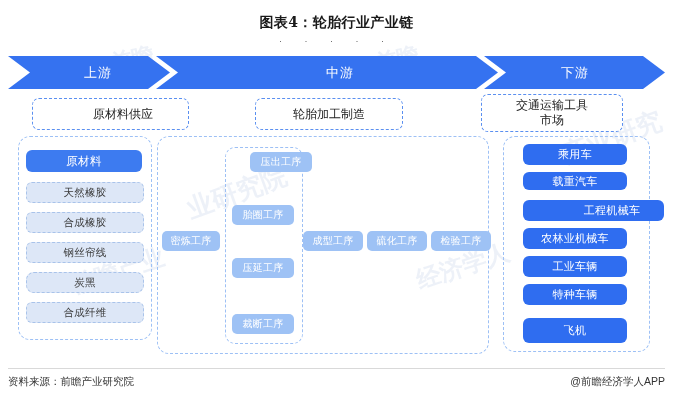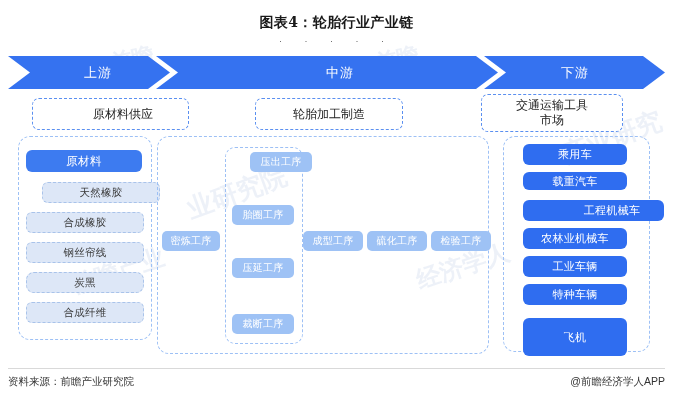--- a/index.html
+++ b/index.html
@@ -72,21 +72,21 @@
 
 <div class="hdrbox" style="left:32px;top:98px;width:130px;height:30px;padding-left:25px;">原材料供应</div>
 <div class="hdrbox" style="left:255px;top:98px;width:146px;height:30px;">轮胎加工制造</div>
 <div class="hdrbox" style="left:481px;top:94px;width:140px;height:36px;flex-direction:column;">
   <span>交通运输工具</span>
   <span>市场</span>
 </div>
 
 <div class="group" style="left:18px;top:136px;width:132px;height:202px;"></div>
 <div class="node solid" style="left:26px;top:150px;width:116px;height:22px;font-size:11.5px;">原材料</div>
-<div class="node ghost" style="left:26px;top:182px;width:116px;height:19px;margin-left:16px;">天然橡胶</div>
+<div class="node ghost" style="left:26px;top:182px;width:116px;height:19px;">天然橡胶</div>
 <div class="node ghost" style="left:26px;top:212px;width:116px;height:19px;">合成橡胶</div>
 <div class="node ghost" style="left:26px;top:242px;width:116px;height:19px;">钢丝帘线</div>
 <div class="node ghost" style="left:26px;top:272px;width:116px;height:19px;border-radius:8px;">炭黑</div>
 <div class="node ghost" style="left:26px;top:302px;width:116px;height:19px;">合成纤维</div>
 
 <div class="group" style="left:157px;top:136px;width:330px;height:216px;"></div>
 <div class="group-inner" style="left:225px;top:147px;width:76px;height:195px;"></div>
 
 <div class="node mid" style="left:162px;top:231px;width:58px;height:20px;">密炼工序</div>
 
@@ -99,17 +99,17 @@
 <div class="node mid" style="left:367px;top:231px;width:60px;height:20px;">硫化工序</div>
 <div class="node mid" style="left:431px;top:231px;width:60px;height:20px;">检验工序</div>
 
 <div class="group" style="left:503px;top:136px;width:145px;height:214px;"></div>
 <div class="node solid-dark" style="left:523px;top:144px;width:104px;height:21px;font-size:11px;">乘用车</div>
 <div class="node solid-dark" style="left:523px;top:172px;width:104px;height:18px;font-size:11px;">载重汽车</div>
 <div class="node solid-dark" style="left:523px;top:200px;width:104px;height:21px;font-size:11px;padding-left:37px;">工程机械车</div>
 <div class="node solid-dark" style="left:523px;top:228px;width:104px;height:21px;font-size:11px;">农林业机械车</div>
 <div class="node solid-dark" style="left:523px;top:256px;width:104px;height:21px;font-size:11px;">工业车辆</div>
 <div class="node solid-dark" style="left:523px;top:284px;width:104px;height:21px;font-size:11px;">特种车辆</div>
-<div class="node solid-dark" style="left:523px;top:318px;width:104px;height:38px;font-size:11px;">飞机</div>
+<div class="node solid-dark" style="left:523px;top:318px;width:104px;height:25px;font-size:11px;">飞机</div>
 
 <div id="rule"></div>
 <div id="src">资料来源：前瞻产业研究院</div>
 <div id="app">@前瞻经济学人APP</div>
 
 </body></html>

